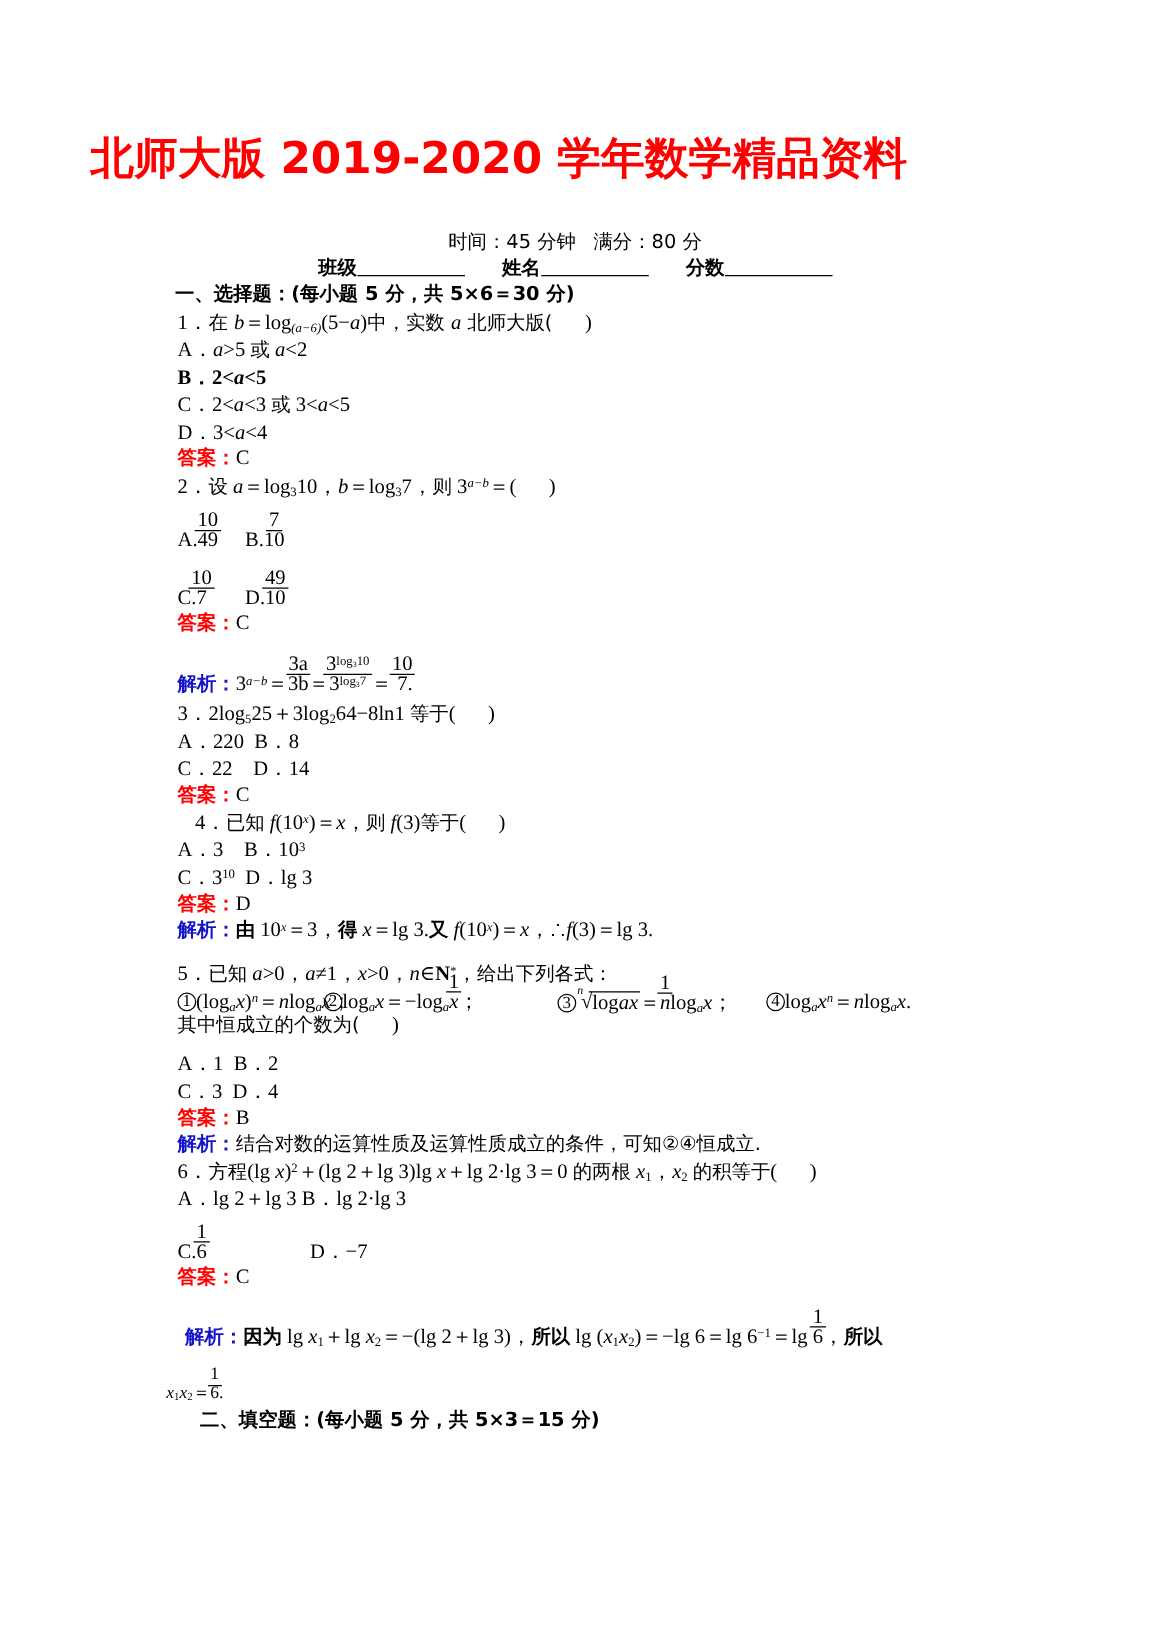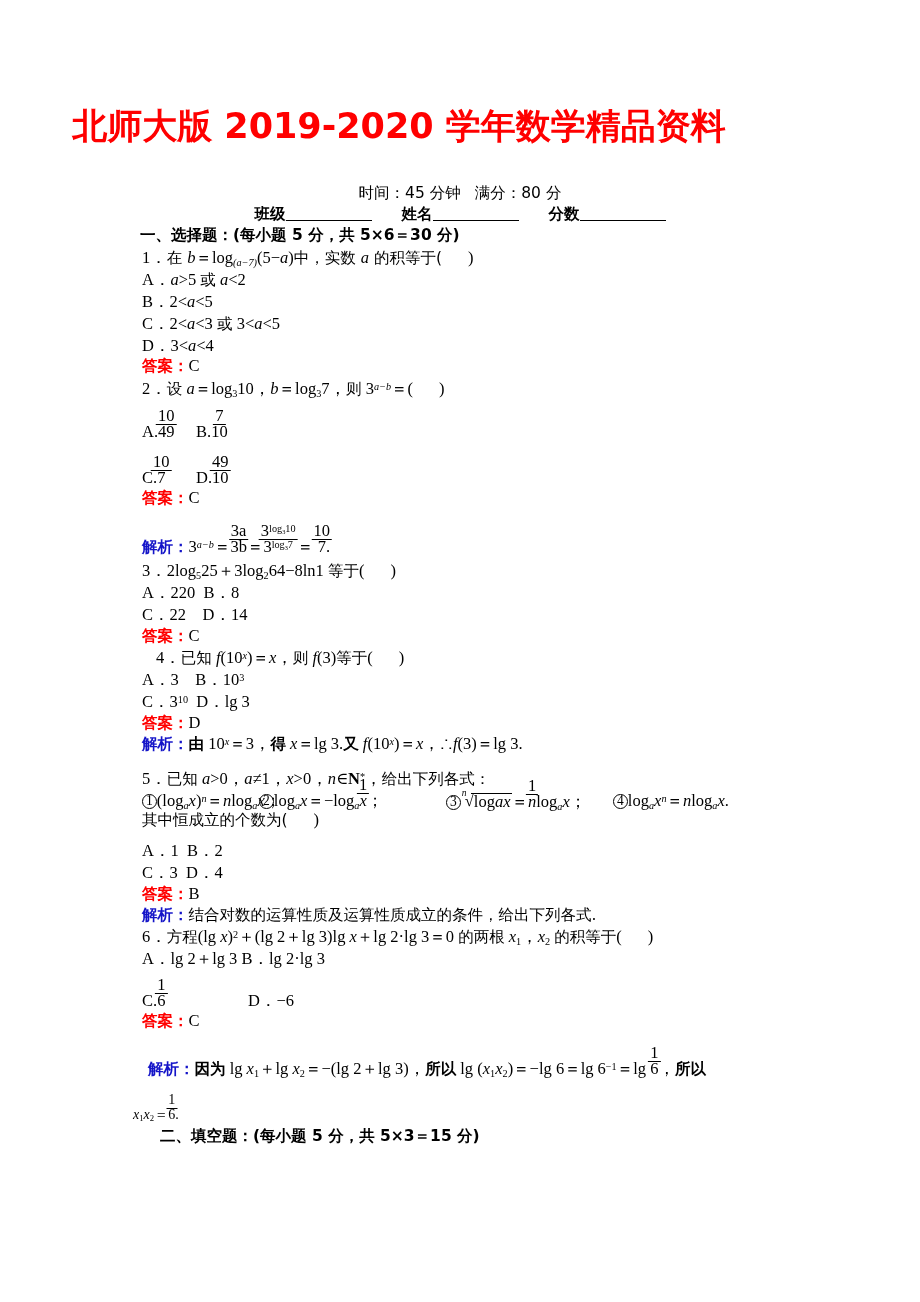--- a/index.html
+++ b/index.html
@@ -159,26 +159,26 @@
     <span class="hz">时间：45 分钟</span><span class="gap"></span><span class="hz">满分：80 分</span>
   </div>
 
   <div class="doc-fields">
     <span class="hzb">班级</span><span class="blank"></span><span class="sp"></span><span class="hzb">姓名</span><span class="blank"></span><span class="sp"></span><span class="hzb">分数</span><span class="blank"></span>
   </div>
 
   <div class="ln hzb" style="left:140px; top:228px;">一、选择题：(每小题 5 分，共 5×6＝30 分)</div>
 
   <div class="ln" style="left:142px; top:250px;">
-    <span>1．</span><span class="hz">在 </span><i class="v">b</i>＝log<sub><i class="v">(a−7)</i></sub>(5−<i class="v">a</i>)<span class="hz">中，实数 </span><i class="v">a</i><span class="hz"> 的积等于(</span><span class="paren-gap"></span>)
+    <span>1．</span><span class="hz">在 </span><i class="v">b</i>＝log<sub><i class="v">(a−6)</i></sub>(5−<i class="v">a</i>)<span class="hz">中，实数 </span><i class="v">a</i><span class="hz"> 北师大版(</span><span class="paren-gap"></span>)
   </div>
   <div class="ln" style="left:142px; top:272px;">
     A．<i class="v">a</i>&gt;5 <span class="hz">或</span> <i class="v">a</i>&lt;2
   </div>
-  <div class="ln" style="left:142px; top:294px;">
+  <div class="ln" style="left:142px; top:294px;font-weight:bold;">
     B．2&lt;<i class="v">a</i>&lt;5
   </div>
   <div class="ln" style="left:142px; top:316px;">
     C．2&lt;<i class="v">a</i>&lt;3 <span class="hz">或</span> 3&lt;<i class="v">a</i>&lt;5
   </div>
   <div class="ln" style="left:142px; top:338px;">
     D．3&lt;<i class="v">a</i>&lt;4
   </div>
   <div class="ln" style="left:142px; top:358px;">
     <span class="ans-label hz">答案：</span><span>C</span>
@@ -246,31 +246,31 @@
 
   <div class="ln" style="left:142px; top:812px;">
     <span class="hz">其中恒成立的个数为(</span><span class="paren-gap"></span>)
   </div>
   <div class="ln" style="left:142px; top:843px;">A．1&nbsp;&nbsp;B．2</div>
   <div class="ln" style="left:142px; top:865px;">C．3&nbsp;&nbsp;D．4</div>
   <div class="ln" style="left:142px; top:886px;">
     <span class="ans-label hz">答案：</span><span>B</span>
   </div>
   <div class="ln" style="left:142px; top:907px;">
-    <span class="sol-label hz">解析：</span><span class="hz">结合对数的运算性质及运算性质成立的条件，给出下列各式.</span>
+    <span class="sol-label hz">解析：</span><span class="hz">结合对数的运算性质及运算性质成立的条件，可知②④恒成立.</span>
   </div>
 
   <div class="ln" style="left:142px; top:929px;">
     <span>6．</span><span class="hz">方程</span>(lg <i class="v">x</i>)<sup>2</sup>＋(lg 2＋lg 3)lg <i class="v">x</i>＋lg 2·lg 3＝0 <span class="hz">的两根</span> <i class="v">x</i><sub>1</sub>，<i class="v">x</i><sub>2</sub> <span class="hz">的积等于</span>(<span class="paren-gap"></span>)
   </div>
   <div class="ln" style="left:142px; top:951px;">A．lg 2＋lg 3   B．lg 2·lg 3</div>
   <div class="ln" style="left:142px; top:993px;">
     <span>C.</span><span class="rf"><span class="num">1</span><span class="den">6</span></span>
   </div>
-  <div class="ln" style="left:248px; top:993px;">D．−6</div>
+  <div class="ln" style="left:248px; top:993px;">D．−7</div>
   <div class="ln" style="left:142px; top:1013px;">
     <span class="ans-label hz">答案：</span><span>C</span>
   </div>
 
   <div class="ln" style="left:148px; top:1061px;">
     <span class="sol-label hz">解析：</span><span class="hzb">因为</span> lg  <i class="v">x</i><sub>1</sub>＋lg  <i class="v">x</i><sub>2</sub>＝−(lg  2＋lg  3)，<span class="hzb">所以</span> lg  (<i class="v">x</i><sub>1</sub><i class="v">x</i><sub>2</sub>)＝−lg  6＝lg  6<sup>−1</sup>＝lg <span class="rf"><span class="num">1</span><span class="den">6</span></span>，<span class="hzb">所以</span>
   </div>
   <div class="ln" style="left:133px; top:1108px; font-size:14px;">
     <i class="v">x</i><sub>1</sub><i class="v">x</i><sub>2</sub>＝<span class="rf"><span class="num">1</span><span class="den">6</span></span><span>.</span>
   </div>

